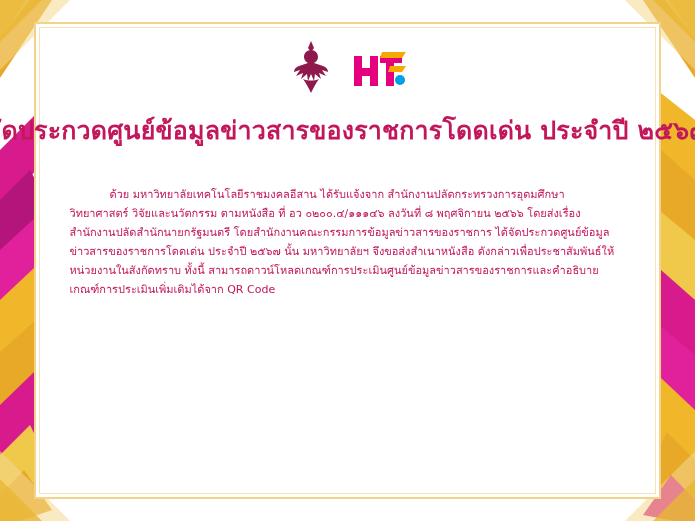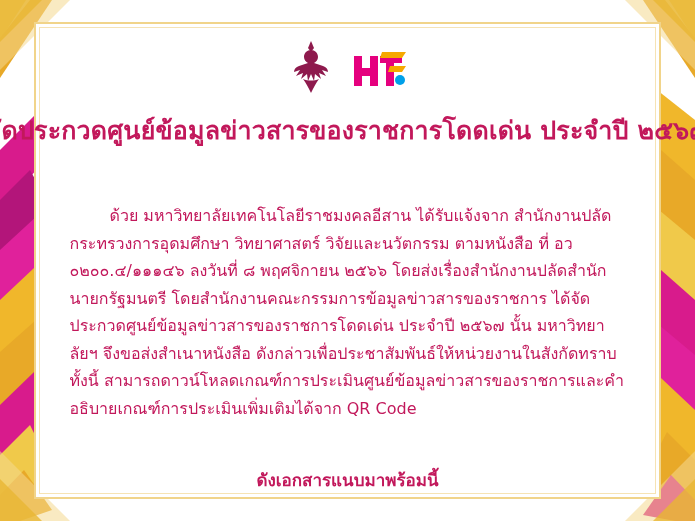--- a/index.html
+++ b/index.html
@@ -103,23 +103,23 @@
     margin-top: 10px;
     font-family: "DejaVu Sans", sans-serif;
     font-size: 25px;
     font-weight: bold;
     color: #c2185b;
     letter-spacing: 0.2px;
     white-space: nowrap;
   }
 
   .body-text {
-    margin-top: 52px;
+    margin-top: 36px;
     width: 556px;
-    font-size: 16px;
+    font-size: 11px;
     line-height: 1.72;
     color: #c2185b;
     text-indent: 40px;
     text-align: left;
   }
 
   .footer-text {
     margin-top: 44px;
     font-size: 17px;
     font-weight: bold;
@@ -214,16 +214,15 @@
             <circle cx="50" cy="34" r="5" fill="#00a0e9"></circle>
           </g>
         </svg>
       </div>
     </div>
 
     <div class="headline">จัดประกวดศูนย์ข้อมูลข่าวสารของราชการโดดเด่น ประจำปี ๒๕๖๗</div>
 
     <div class="body-text">ด้วย มหาวิทยาลัยเทคโนโลยีราชมงคลอีสาน ได้รับแจ้งจาก สำนักงานปลัดกระทรวงการอุดมศึกษา วิทยาศาสตร์ วิจัยและนวัตกรรม ตามหนังสือ ที่ อว ๐๒๐๐.๔/๑๑๑๔๖ ลงวันที่ ๘ พฤศจิกายน ๒๕๖๖ โดยส่งเรื่องสำนักงานปลัดสำนักนายกรัฐมนตรี โดยสำนักงานคณะกรรมการข้อมูลข่าวสารของราชการ ได้จัดประกวดศูนย์ข้อมูลข่าวสารของราชการโดดเด่น ประจำปี ๒๕๖๗ นั้น มหาวิทยาลัยฯ จึงขอส่งสำเนาหนังสือ ดังกล่าวเพื่อประชาสัมพันธ์ให้หน่วยงานในสังกัดทราบ ทั้งนี้ สามารถดาวน์โหลดเกณฑ์การประเมินศูนย์ข้อมูลข่าวสารของราชการและคำอธิบายเกณฑ์การประเมินเพิ่มเติมได้จาก QR Code</div>
 
-    <div class="footer-text">ดังเอกสารแนบมาพร้อมนี้</div>
 
   </div>
 </div>
 
 </body></html>

